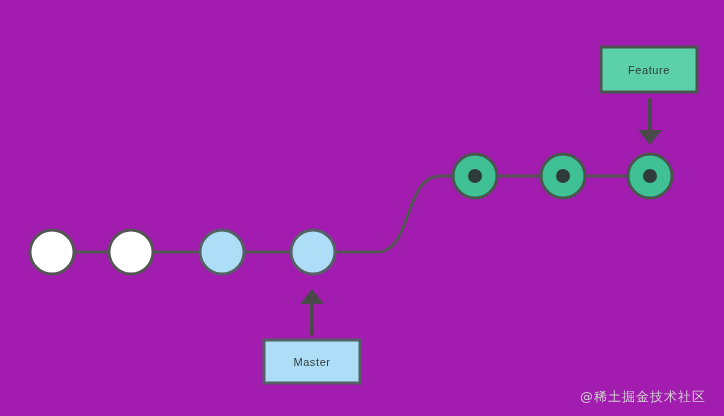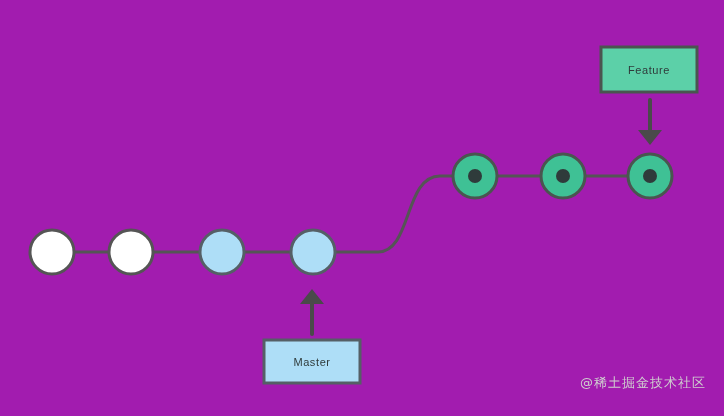--- a/index.html
+++ b/index.html
@@ -28,21 +28,21 @@
     font-family: "Liberation Sans", sans-serif;
     font-size: 11px;
     letter-spacing: 0.6px;
     fill: #2f3b3b;
     dominant-baseline: middle;
     text-anchor: middle;
   }
   .watermark {
     position: absolute;
     right: 18px;
-    bottom: 24px;
+    bottom: 10px;
     font-family: "DejaVu Sans", sans-serif;
     font-size: 13px;
     color: #cfcfcf;
     letter-spacing: 1px;
     white-space: nowrap;
     user-select: none;
   }
 </style>
 </head>
 <body>

